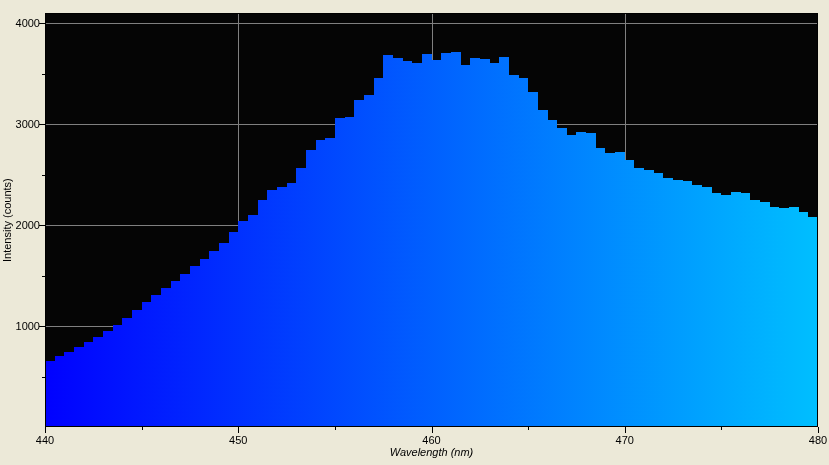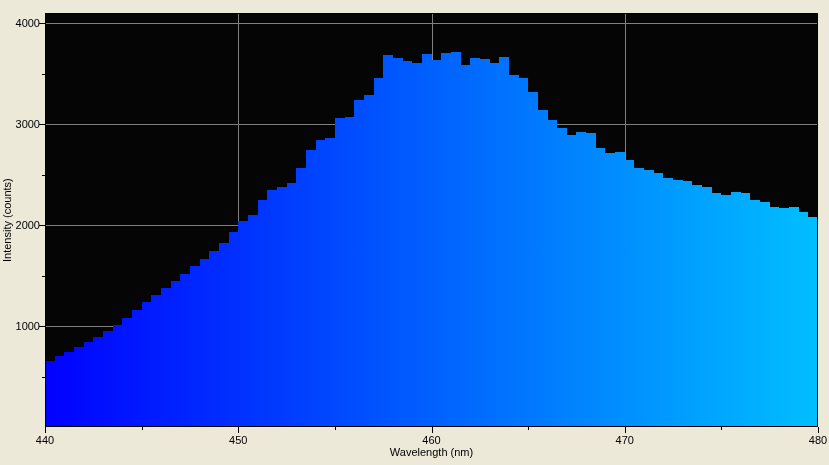--- a/index.html
+++ b/index.html
@@ -14,20 +14,21 @@
   .y-axis-title{
     position:absolute;left:1px;top:13px;height:414px;
     writing-mode:vertical-rl;transform:rotate(180deg);
     text-align:center;font-size:11px;color:#000;
     white-space:nowrap;
   }
   .x-axis-title{
     position:absolute;left:45px;top:446px;width:773px;
     text-align:center;font-size:11px;color:#000;
     white-space:nowrap;
+    font-style:italic;
   }
 </style>
 </head>
 <body>
 
 <div class="app">
   <svg id="chart-svg" width="829" height="465">
       <defs>
         <linearGradient id="specgrad" gradientUnits="userSpaceOnUse" x1="45" y1="0" x2="818" y2="0">
           <stop offset="0%" stop-color="#0101ff"></stop>

